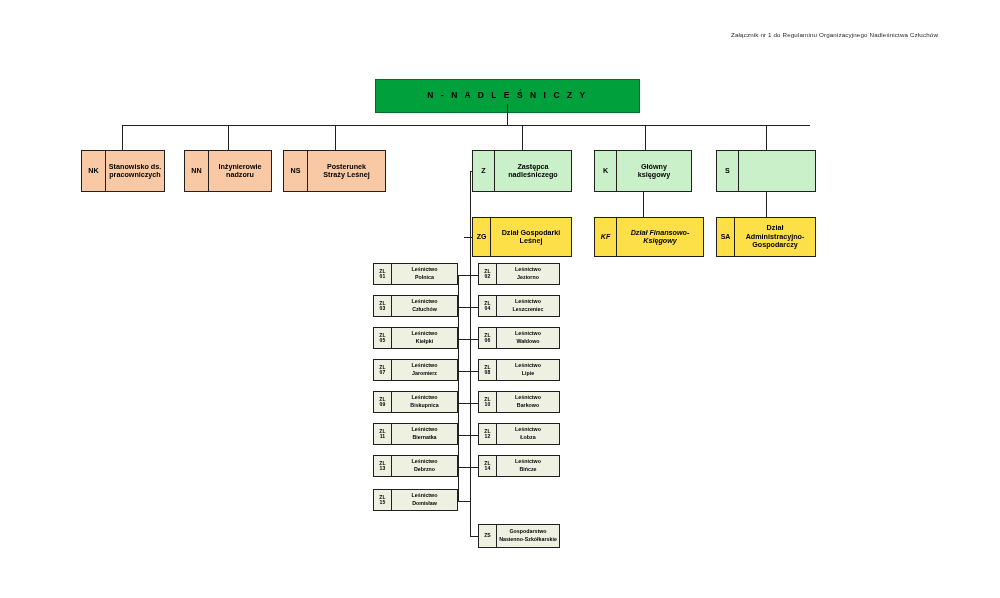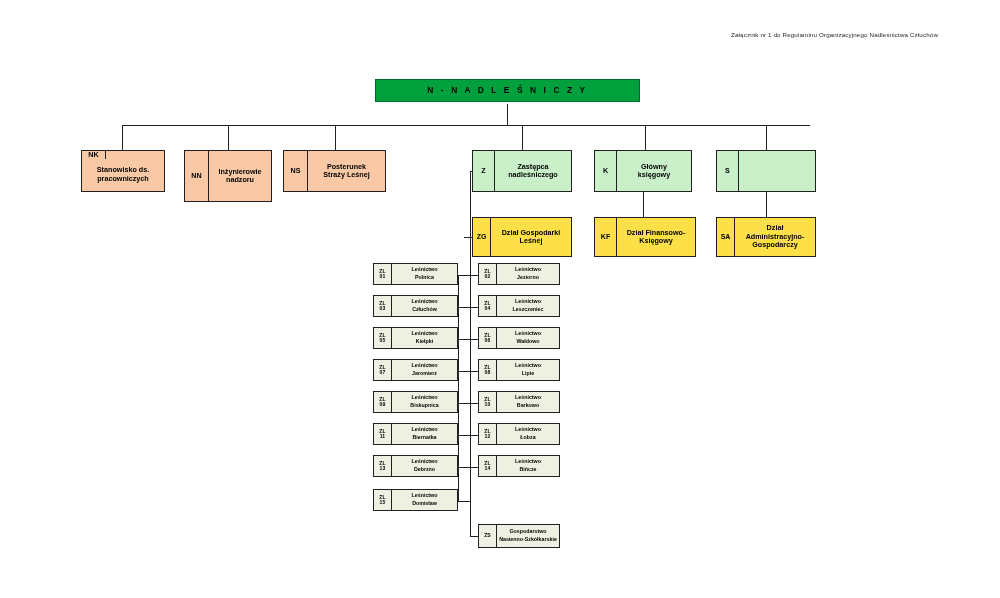--- a/index.html
+++ b/index.html
@@ -109,42 +109,42 @@
   .vline { width: 1px; }
   .hline { height: 1px; }
 </style>
 </head>
 <body>
 
 <div id="chart-root">
 
   <div class="doc-note">Załącznik nr 1 do Regulaminu Organizacyjnego Nadleśnictwa Człuchów</div>
 
-  <div class="node root" style="left:375px; top:79px; width:265px; height:23px;">
+  <div class="node root" style="left:375px; top:79px; width:265px; height:34px;">
     <div class="title">N  -  N A D L E Ś N I C Z Y</div>
   </div>
 
   <div class="line vline" style="left:507px; top:104px; width:1px; height:21px;"></div>
 
   <div class="line hline" style="left:122px; top:125px; width:688px; height:1px;"></div>
 
   <div class="line vline" style="left:122px; top:125px; width:1px; height:25px;"></div>
   <div class="line vline" style="left:228px; top:125px; width:1px; height:25px;"></div>
   <div class="line vline" style="left:335px; top:125px; width:1px; height:25px;"></div>
   <div class="line vline" style="left:522px; top:125px; width:1px; height:25px;"></div>
   <div class="line vline" style="left:645px; top:125px; width:1px; height:25px;"></div>
   <div class="line vline" style="left:766px; top:125px; width:1px; height:25px;"></div>
 
-  <div class="node staff" style="left:81px; top:150px; width:84px; height:42px;flex-direction:column;">
+  <div class="node staff" style="left:81px; top:150px; width:84px; height:42px;">
     <div class="code">NK</div>
     <div class="title">Stanowisko ds.
 pracowniczych</div>
   </div>
 
-  <div class="node staff" style="left:184px; top:150px; width:88px; height:52px;">
+  <div class="node staff" style="left:184px; top:150px; width:88px; height:42px;">
     <div class="code">NN</div>
     <div class="title">Inżynierowie
 nadzoru</div>
   </div>
 
   <div class="node staff" style="left:283px; top:150px; width:103px; height:42px;">
     <div class="code">NS</div>
     <div class="title">Posterunek
 Straży Leśnej</div>
   </div>
@@ -174,21 +174,21 @@
 
   <div class="line hline" style="left:464px; top:237px; width:9px; height:1px;"></div>
   <div class="line vline" style="left:464px; top:237px; width:1px; height:1px;"></div>
 
   <div class="node dept wide-code" style="left:472px; top:217px; width:100px; height:40px;">
     <div class="code">ZG</div>
     <div class="title">Dział Gospodarki
 Leśnej</div>
   </div>
 
-  <div class="node dept" style="left:594px; top:217px; width:102px; height:40px;">
+  <div class="node dept" style="left:594px; top:217px; width:110px; height:40px;font-style:italic;">
     <div class="code">KF</div>
     <div class="title">Dział Finansowo-
 Księgowy</div>
   </div>
 
   <div class="node dept wide-code" style="left:716px; top:217px; width:100px; height:40px;">
     <div class="code">SA</div>
     <div class="title">Dział Administracyjno-
 Gospodarczy</div>
   </div>

